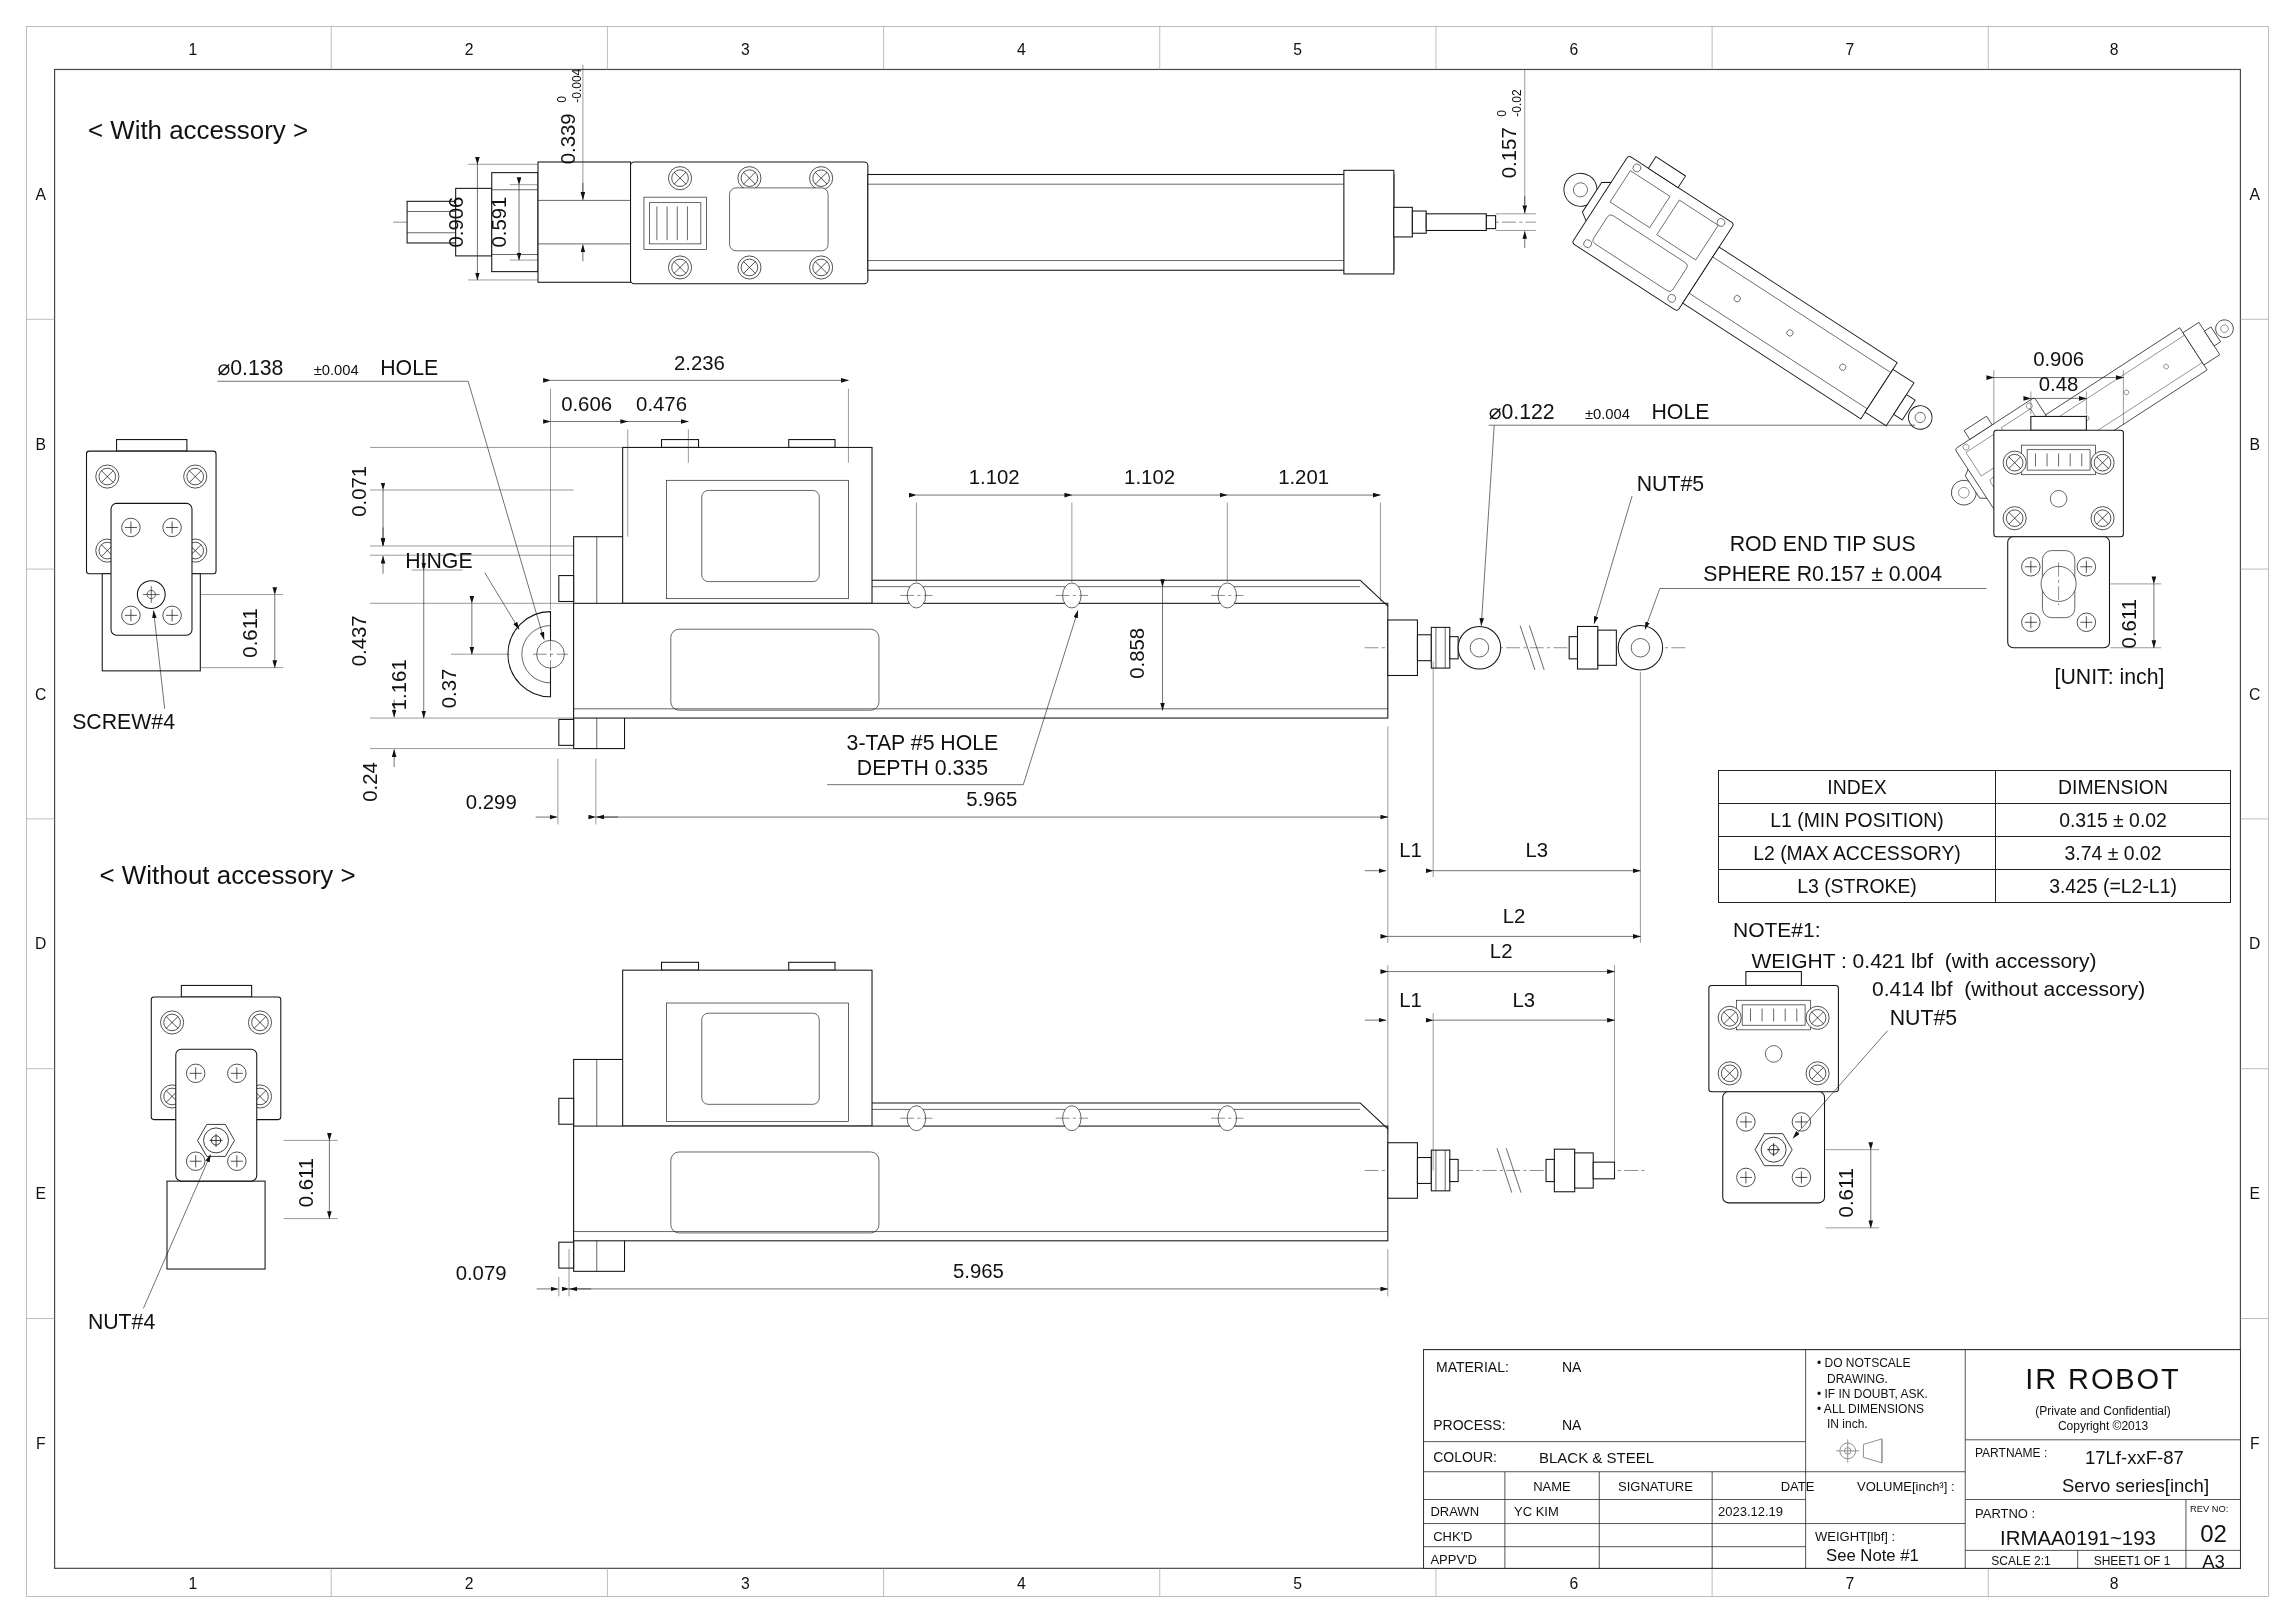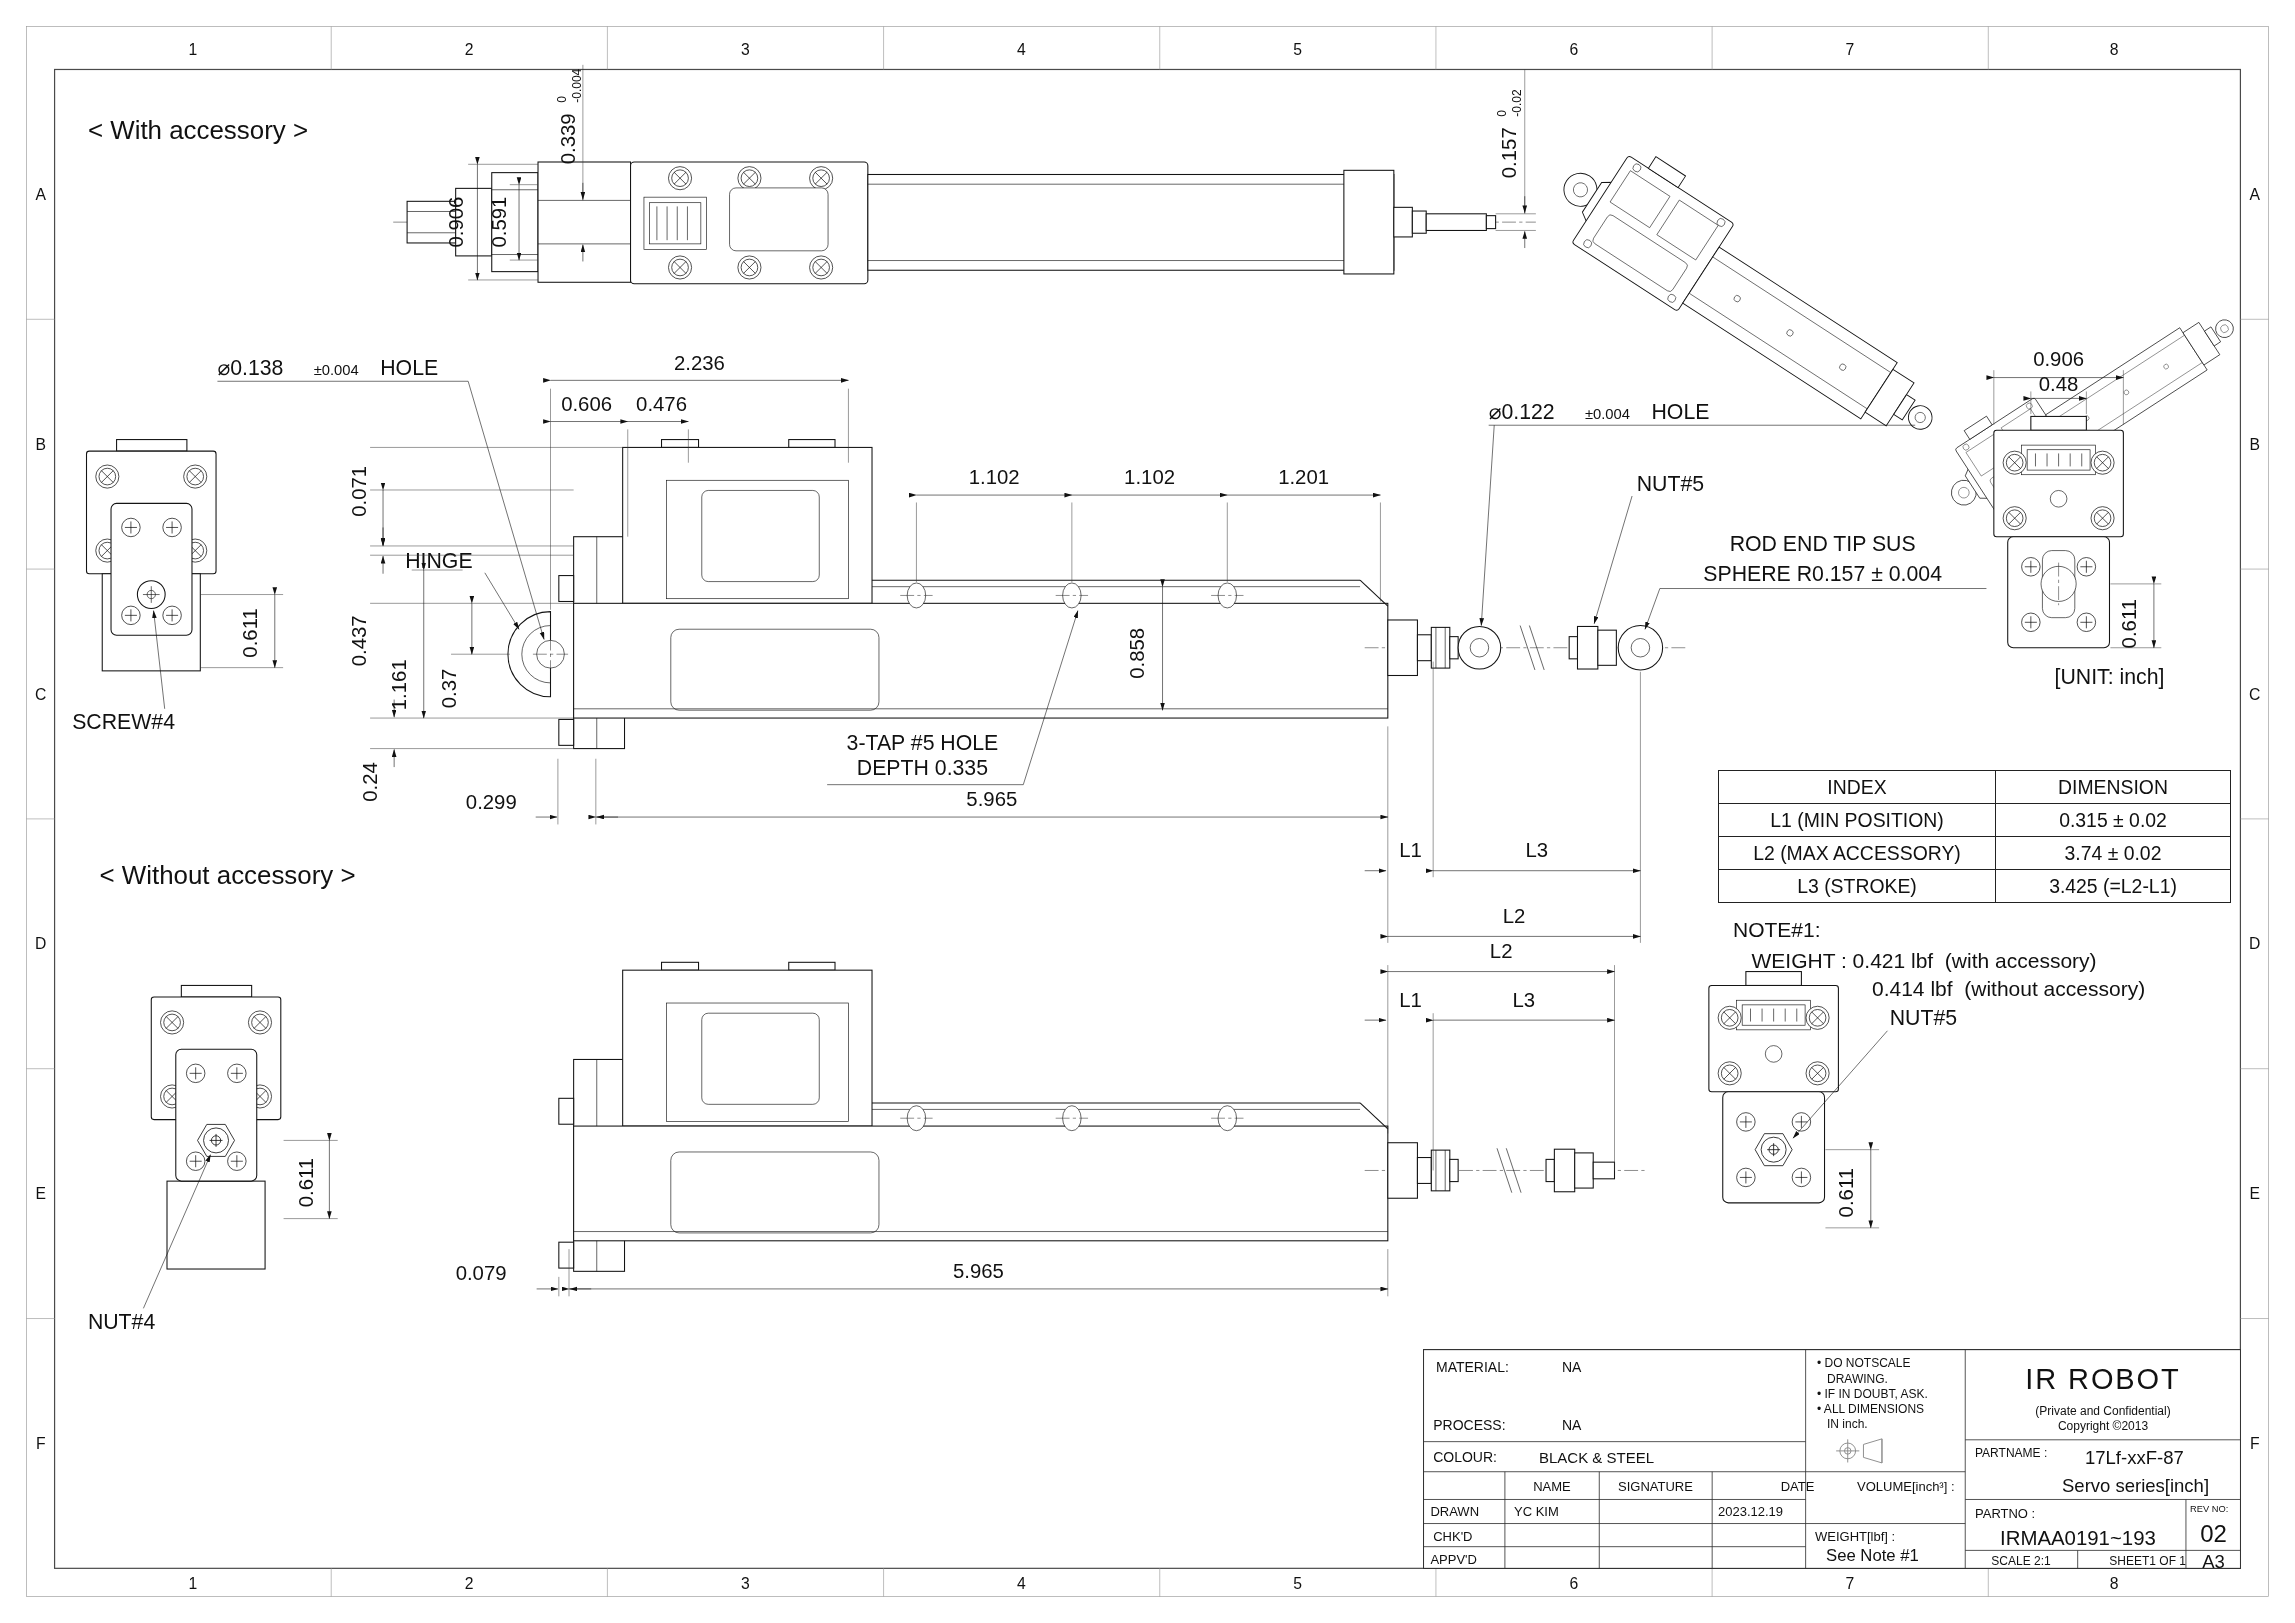--- a/index.html
+++ b/index.html
@@ -670,18 +670,18 @@
   <div class="cell" style="left:542px;top:55px;width:276px;text-align:center;font-size:12px;">(Private and Confidential)</div>
   <div class="cell" style="left:542px;top:70px;width:276px;text-align:center;font-size:12px;">Copyright ©2013</div>
   <div class="cell" style="left:552px;top:97px;font-size:12px;">PARTNAME :</div>
   <div class="cell" style="left:662px;top:98px;font-size:18.5px;">17Lf-xxF-87</div>
   <div class="cell" style="left:639px;top:126px;font-size:18.5px;">Servo series[inch]</div>
   <div class="cell" style="left:552px;top:157px;">PARTNO :</div>
   <div class="cell" style="left:577px;top:178px;font-size:20.4px;">IRMAA0191~193</div>
   <div class="cell" style="left:767px;top:155px;font-size:9.3px;">REV NO:</div>
   <div class="cell" style="left:763px;top:171px;width:55px;text-align:center;font-size:24px;">02</div>
   <div class="cell" style="left:542px;top:205px;width:112px;text-align:center;font-size:12px;">SCALE 2:1</div>
-  <div class="cell" style="left:655px;top:205px;width:108px;text-align:right;font-size:12px;">SHEET1 OF 1</div>
+  <div class="cell" style="left:655px;top:205px;width:108px;text-align:center;font-size:12px;">SHEET1 OF 1</div>
   <div class="cell" style="left:763px;top:202px;width:55px;text-align:center;font-size:18.5px;">A3</div>
 </div>
 
 </div>
 
 
 </body></html>

